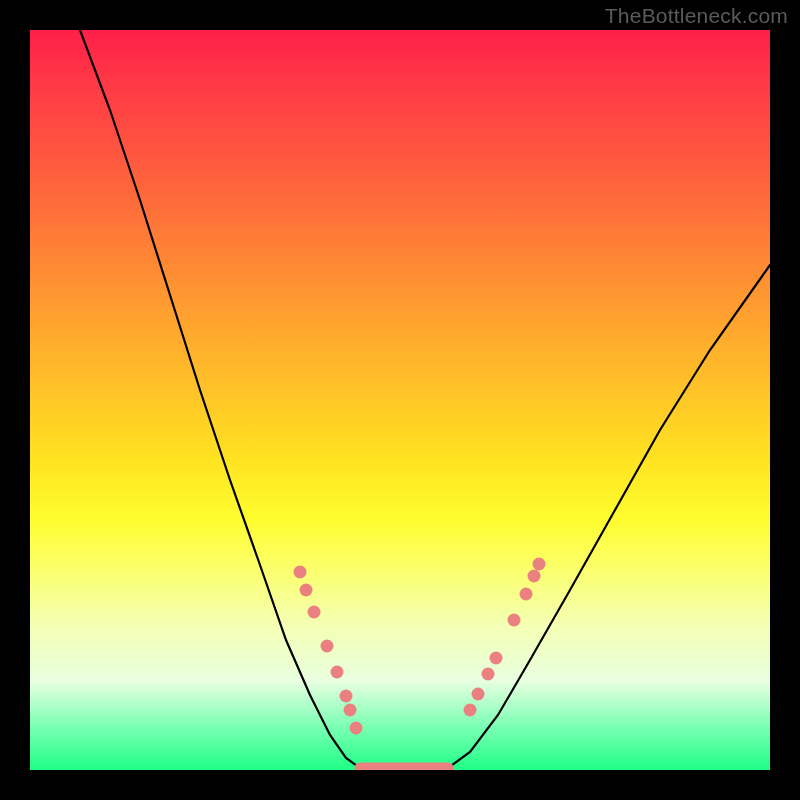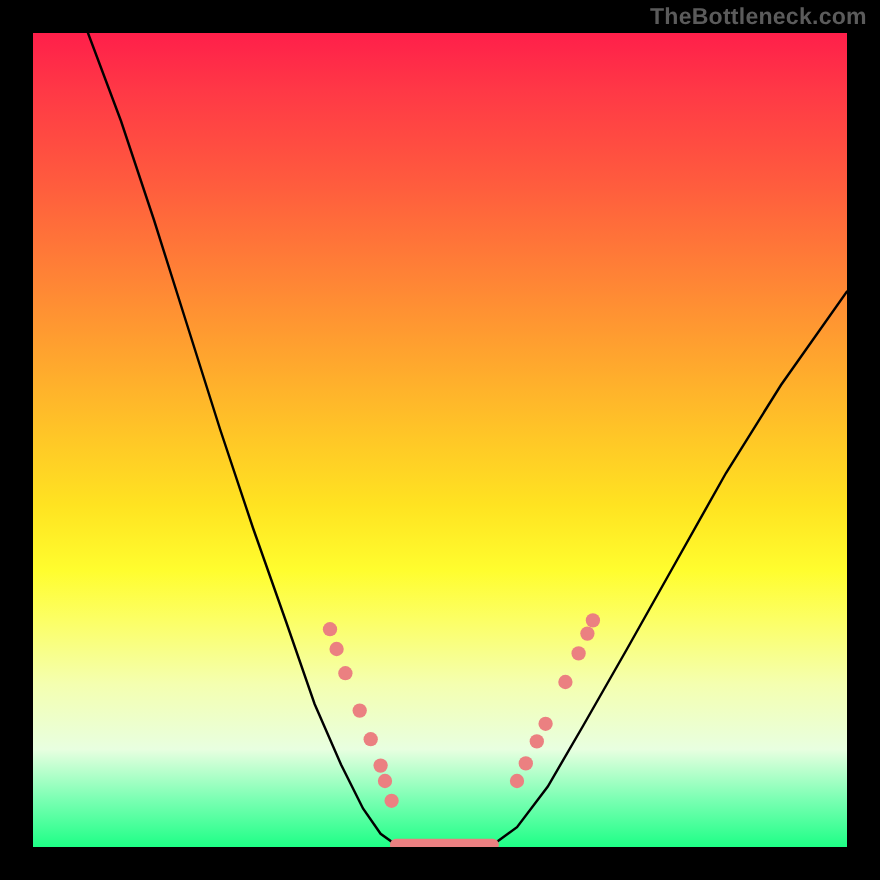--- a/index.html
+++ b/index.html
@@ -40,21 +40,21 @@
       #7dffb4 94%,
       #1eff86 100%
     );
   }
   .watermark {
     position: absolute;
     top: 4px;
     right: 12px;
     color: #5b5b5b;
     font-size: 21px;
-    font-weight: 700;
+    font-weight: 400;
     letter-spacing: 0.2px;
     user-select: none;
   }
   svg.curve {
     position: absolute;
     top: 0;
     left: 0;
     width: 740px;
     height: 740px;
   }

